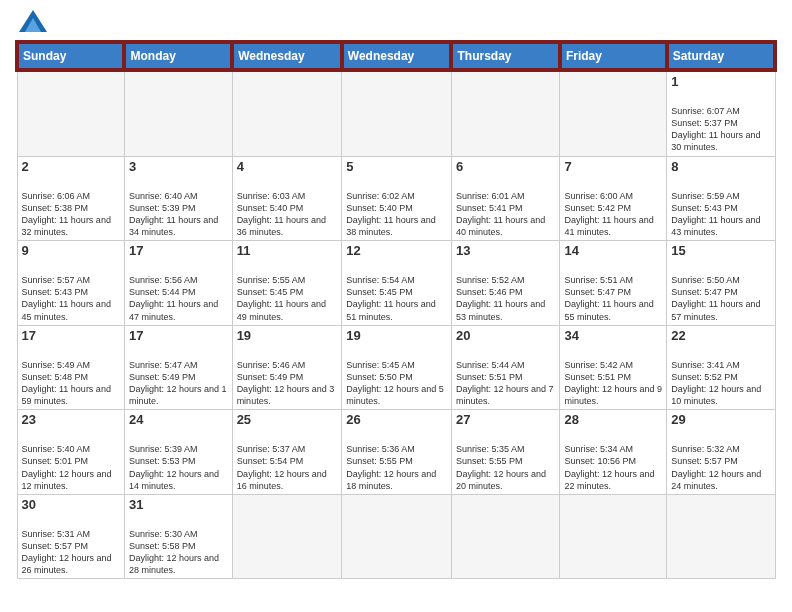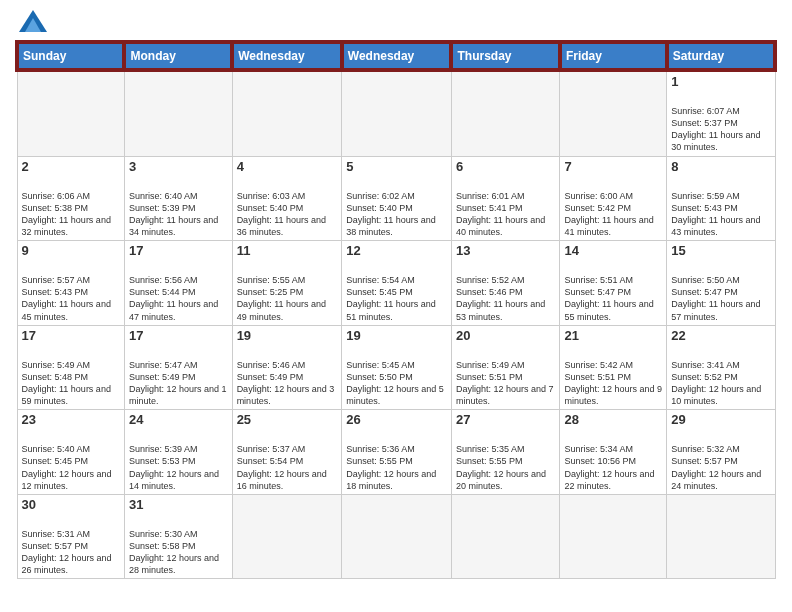--- a/index.html
+++ b/index.html
@@ -192,21 +192,21 @@
         </td>
         <td>
           <span class="day-number">17</span>
           <div class="day-info">Sunrise: 5:56 AM
 Sunset: 5:44 PM
 Daylight: 11 hours and 47 minutes.</div>
         </td>
         <td>
           <span class="day-number">11</span>
           <div class="day-info">Sunrise: 5:55 AM
-Sunset: 5:25 PM
+Sunset: 5:45 PM
 Daylight: 11 hours and 49 minutes.</div>
         </td>
         <td>
           <span class="day-number">12</span>
           <div class="day-info">Sunrise: 5:54 AM
 Sunset: 5:45 PM
 Daylight: 11 hours and 51 minutes.</div>
         </td>
         <td>
           <span class="day-number">13</span>
@@ -247,42 +247,42 @@
 Daylight: 12 hours and 3 minutes.</div>
         </td>
         <td>
           <span class="day-number">19</span>
           <div class="day-info">Sunrise: 5:45 AM
 Sunset: 5:50 PM
 Daylight: 12 hours and 5 minutes.</div>
         </td>
         <td>
           <span class="day-number">20</span>
-          <div class="day-info">Sunrise: 5:49 AM
+          <div class="day-info">Sunrise: 5:44 AM
 Sunset: 5:51 PM
 Daylight: 12 hours and 7 minutes.</div>
         </td>
         <td>
-          <span class="day-number">21</span>
+          <span class="day-number">34</span>
           <div class="day-info">Sunrise: 5:42 AM
 Sunset: 5:51 PM
 Daylight: 12 hours and 9 minutes.</div>
         </td>
         <td>
           <span class="day-number">22</span>
           <div class="day-info">Sunrise: 3:41 AM
 Sunset: 5:52 PM
 Daylight: 12 hours and 10 minutes.</div>
         </td>
       </tr>
       <tr>
         <td>
           <span class="day-number">23</span>
           <div class="day-info">Sunrise: 5:40 AM
-Sunset: 5:45 PM
+Sunset: 5:01 PM
 Daylight: 12 hours and 12 minutes.</div>
         </td>
         <td>
           <span class="day-number">24</span>
           <div class="day-info">Sunrise: 5:39 AM
 Sunset: 5:53 PM
 Daylight: 12 hours and 14 minutes.</div>
         </td>
         <td>
           <span class="day-number">25</span>

